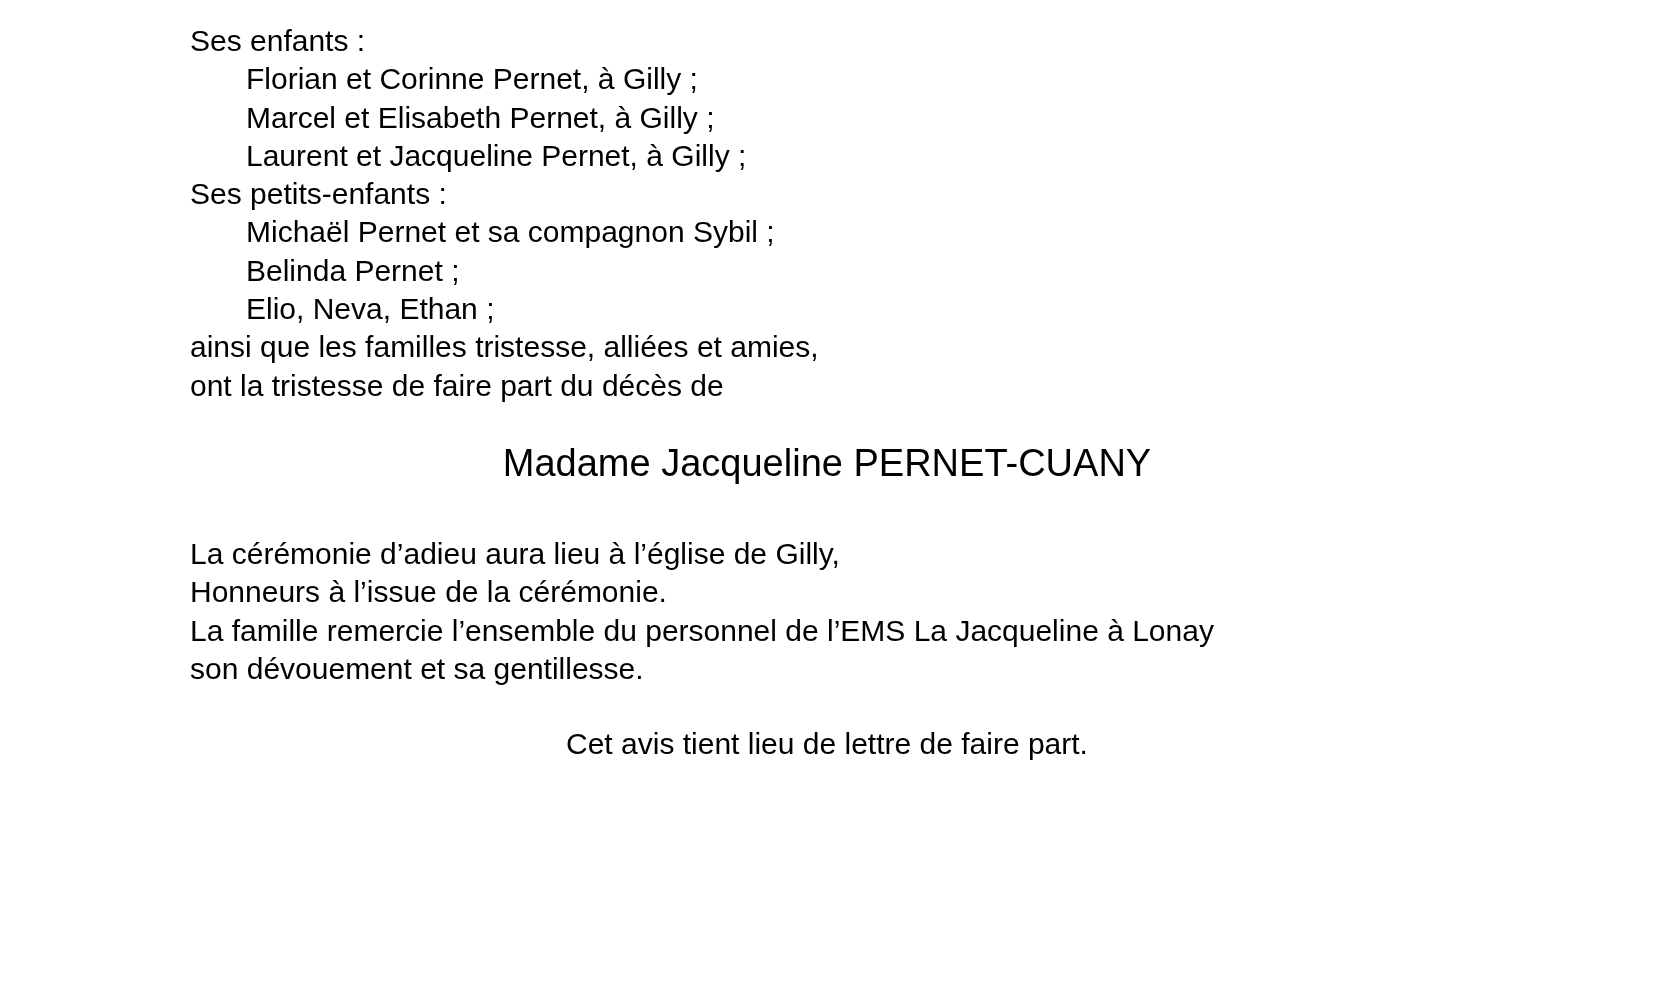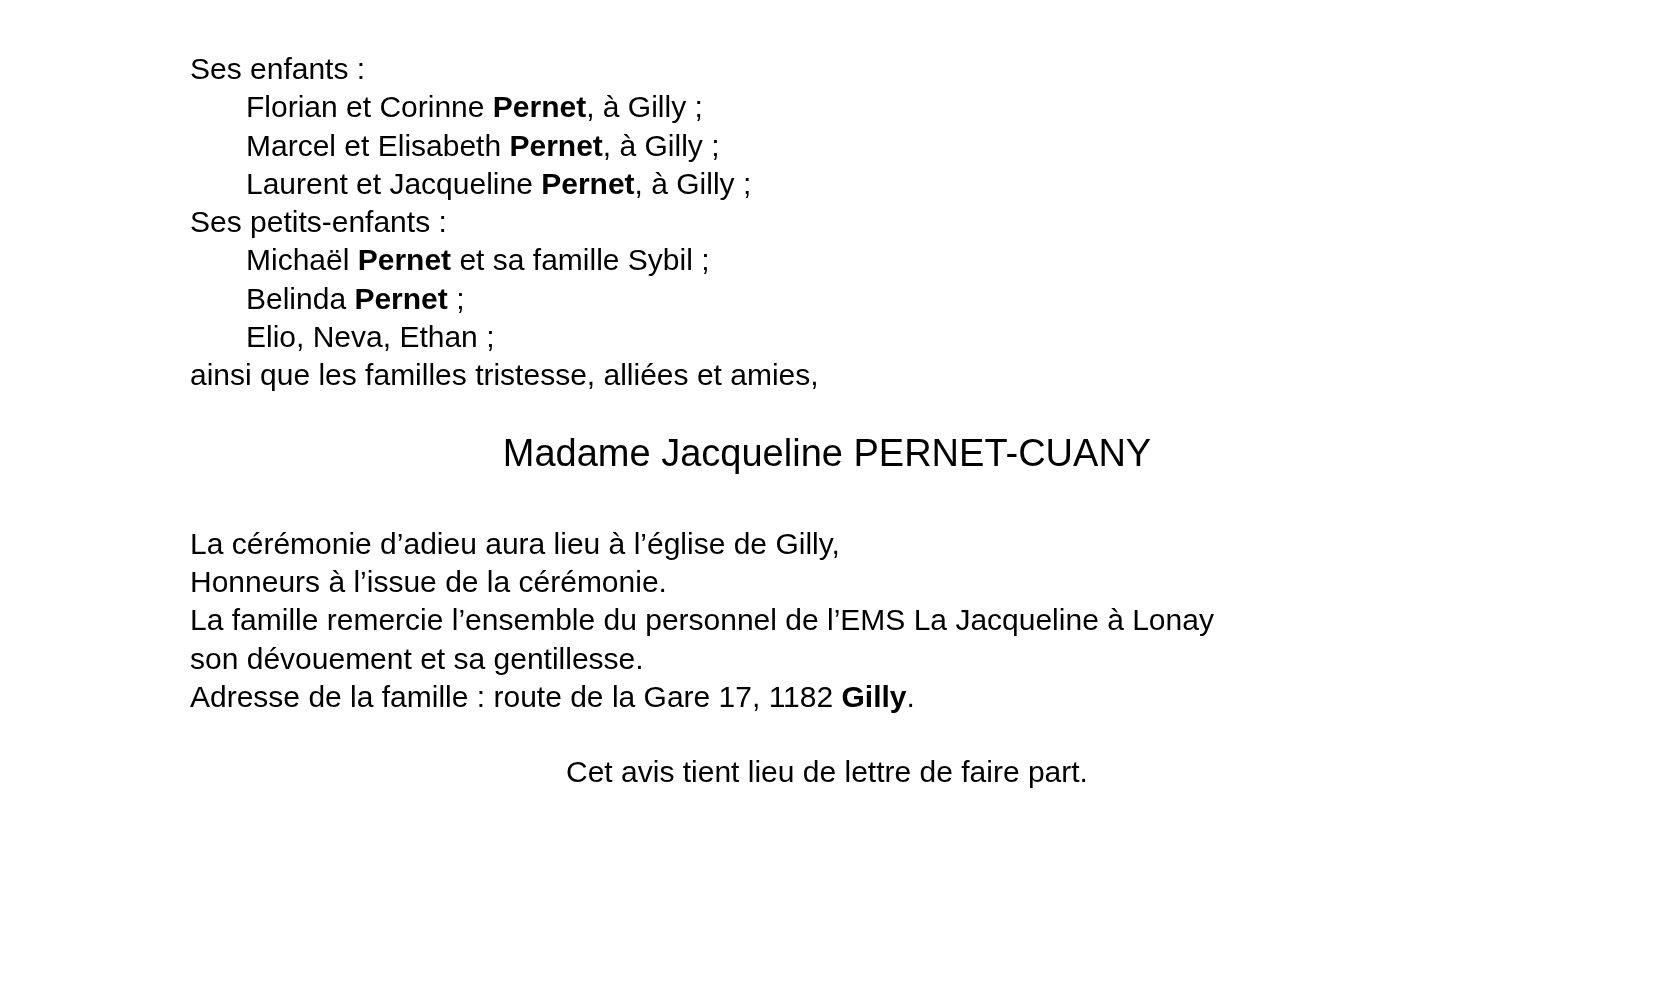--- a/index.html
+++ b/index.html
@@ -10,32 +10,31 @@
     font-family: "Liberation Sans", sans-serif;
   }
   .page {
     position: relative;
     width: 1654px;
     height: 799px;
     box-sizing: border-box;
     padding: 22px 190px 0 190px;
     background: #ffffff;
     overflow: hidden;
-    margin-top: 28px;
   }
   .line {
     font-size: 30px;
     line-height: 38.3px;
     white-space: nowrap;
   }
   .line.indent {
     padding-left: 56px;
   }
   .seg.bold {
-    font-weight: bold;
+    font-weight: normal;
   }
   .deceased-name {
     font-size: 38px;
     font-weight: normal;
     line-height: 46px;
     text-align: center;
     margin: 35px 0 0 0;
   }
   .details-block {
     margin-top: 49px;
@@ -50,30 +49,30 @@
 </head>
 <body>
 
 <div class="page">
   <div class="family-block">
       <div class="line"><span class="seg">Ses enfants :</span></div>
       <div class="line indent"><span class="seg">Florian et Corinne </span><span class="seg bold">Pernet</span><span class="seg">, à Gilly ;</span></div>
       <div class="line indent"><span class="seg">Marcel et Elisabeth </span><span class="seg bold">Pernet</span><span class="seg">, à Gilly ;</span></div>
       <div class="line indent"><span class="seg">Laurent et Jacqueline </span><span class="seg bold">Pernet</span><span class="seg">, à Gilly ;</span></div>
       <div class="line"><span class="seg">Ses petits-enfants :</span></div>
-      <div class="line indent"><span class="seg">Michaël </span><span class="seg bold">Pernet</span><span class="seg"> et sa famille Sybil ;</span></div>
+      <div class="line indent"><span class="seg">Michaël </span><span class="seg bold">Pernet</span><span class="seg"> et sa compagnon Sybil ;</span></div>
       <div class="line indent"><span class="seg">Belinda </span><span class="seg bold">Pernet</span><span class="seg"> ;</span></div>
       <div class="line indent"><span class="seg">Elio, Neva, Ethan ;</span></div>
       <div class="line"><span class="seg">ainsi que les familles tristesse, alliées et amies,</span></div>
+      <div class="line"><span class="seg">ont la tristesse de faire part du décès de</span></div>
     </div>
 
   <h1 class="deceased-name">Madame Jacqueline PERNET-CUANY</h1>
 
   <div class="details-block">
       <div class="line"><span class="seg">La cérémonie d’adieu aura lieu à l’église de Gilly,</span></div>
       <div class="line"><span class="seg">Honneurs à l’issue de la cérémonie.</span></div>
       <div class="line"><span class="seg">La famille remercie l’ensemble du personnel de l’EMS La Jacqueline à Lonay</span></div>
       <div class="line"><span class="seg">son dévouement et sa gentillesse.</span></div>
-      <div class="line"><span class="seg">Adresse de la famille : route de la Gare 17, 1182 </span><span class="seg bold">Gilly</span><span class="seg">.</span></div>
     </div>
 
   <div class="closing-line">Cet avis tient lieu de lettre de faire part.</div>
 </div>
 
 </body></html>

